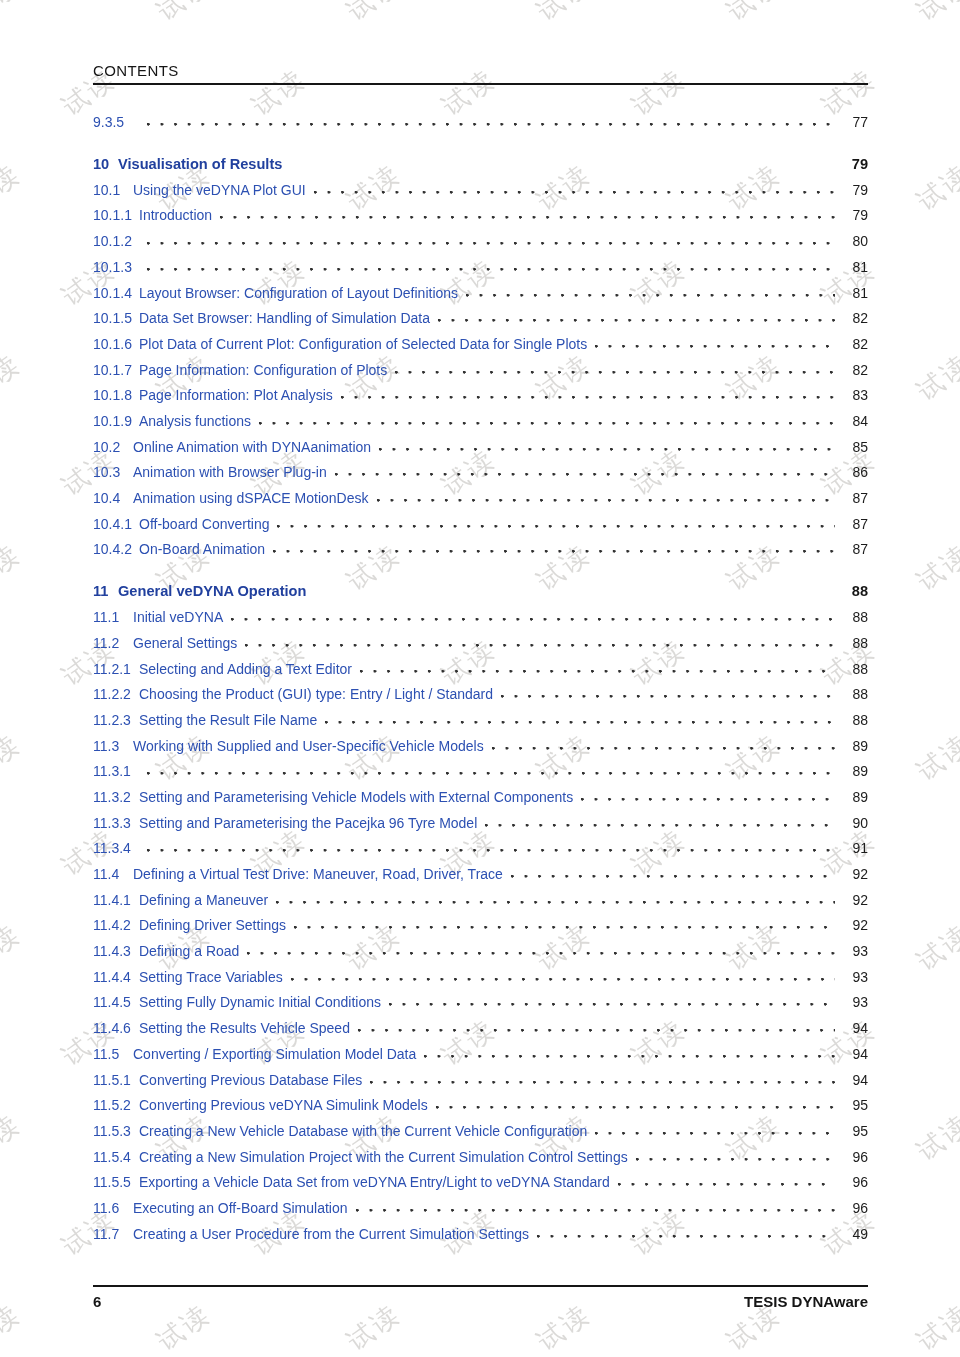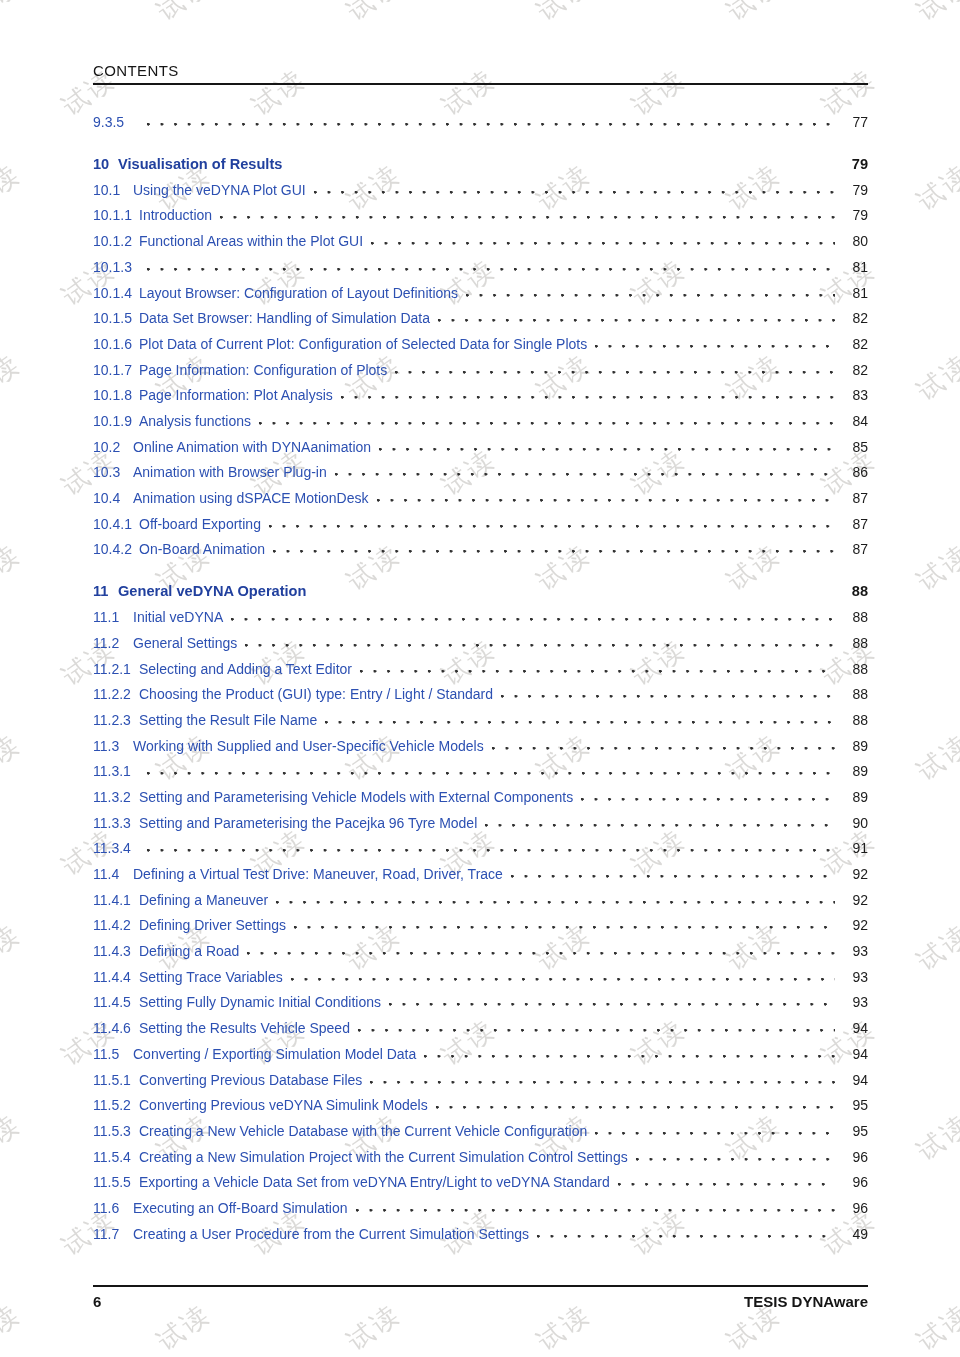--- a/index.html
+++ b/index.html
@@ -218,21 +218,20 @@
         <span class="pagenum">79</span>
       </div>
       <div class="row entry lvl3">
         <span class="num">10.1.1</span>
         <span class="title">Introduction</span>
         <span class="leader"></span>
         <span class="pagenum">79</span>
       </div>
       <div class="row entry lvl3">
         <span class="num">10.1.2</span>
-        <span class="title">Functional Areas within the Plot GUI</span>
         <span class="leader"></span>
         <span class="pagenum">80</span>
       </div>
       <div class="row entry lvl3">
         <span class="num">10.1.3</span>
         <span class="leader"></span>
         <span class="pagenum">81</span>
       </div>
       <div class="row entry lvl3">
         <span class="num">10.1.4</span>
@@ -283,21 +282,21 @@
         <span class="pagenum">86</span>
       </div>
       <div class="row entry lvl1">
         <span class="num">10.4</span>
         <span class="title">Animation using dSPACE MotionDesk</span>
         <span class="leader"></span>
         <span class="pagenum">87</span>
       </div>
       <div class="row entry lvl3">
         <span class="num">10.4.1</span>
-        <span class="title">Off-board Exporting</span>
+        <span class="title">Off-board Converting</span>
         <span class="leader"></span>
         <span class="pagenum">87</span>
       </div>
       <div class="row entry lvl3">
         <span class="num">10.4.2</span>
         <span class="title">On-Board Animation</span>
         <span class="leader"></span>
         <span class="pagenum">87</span>
       </div>
       <div class="row chapter">

